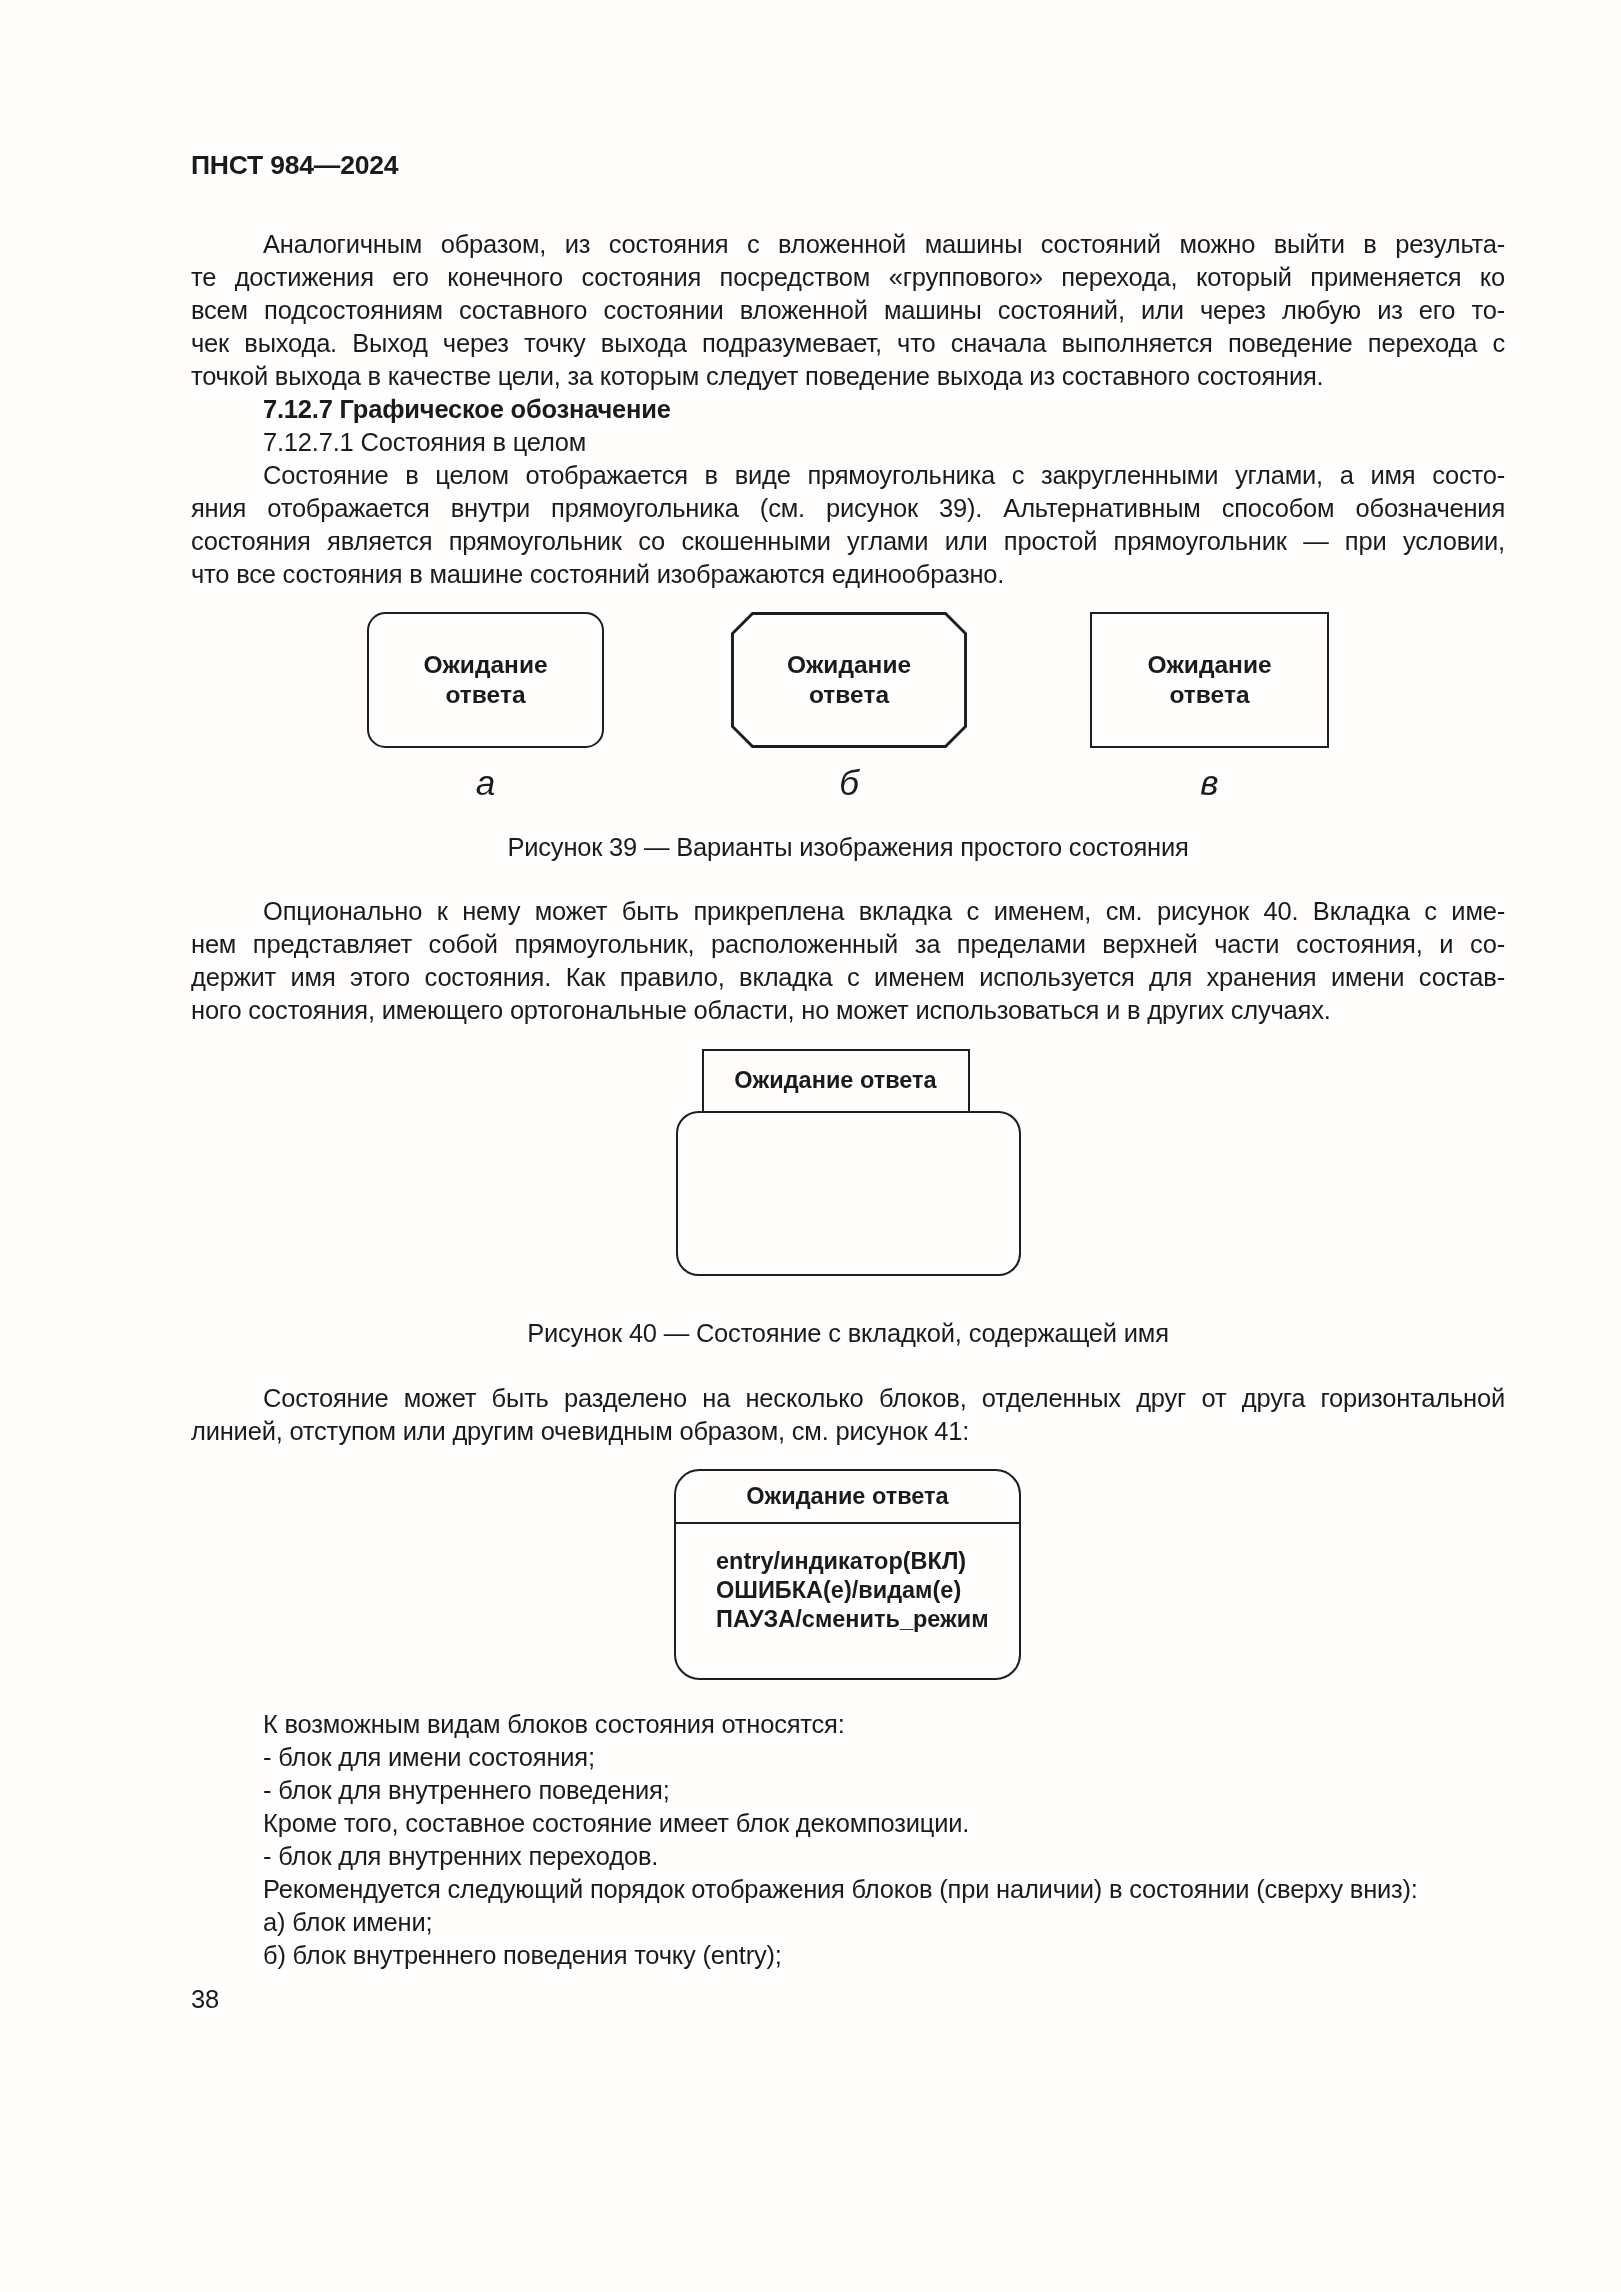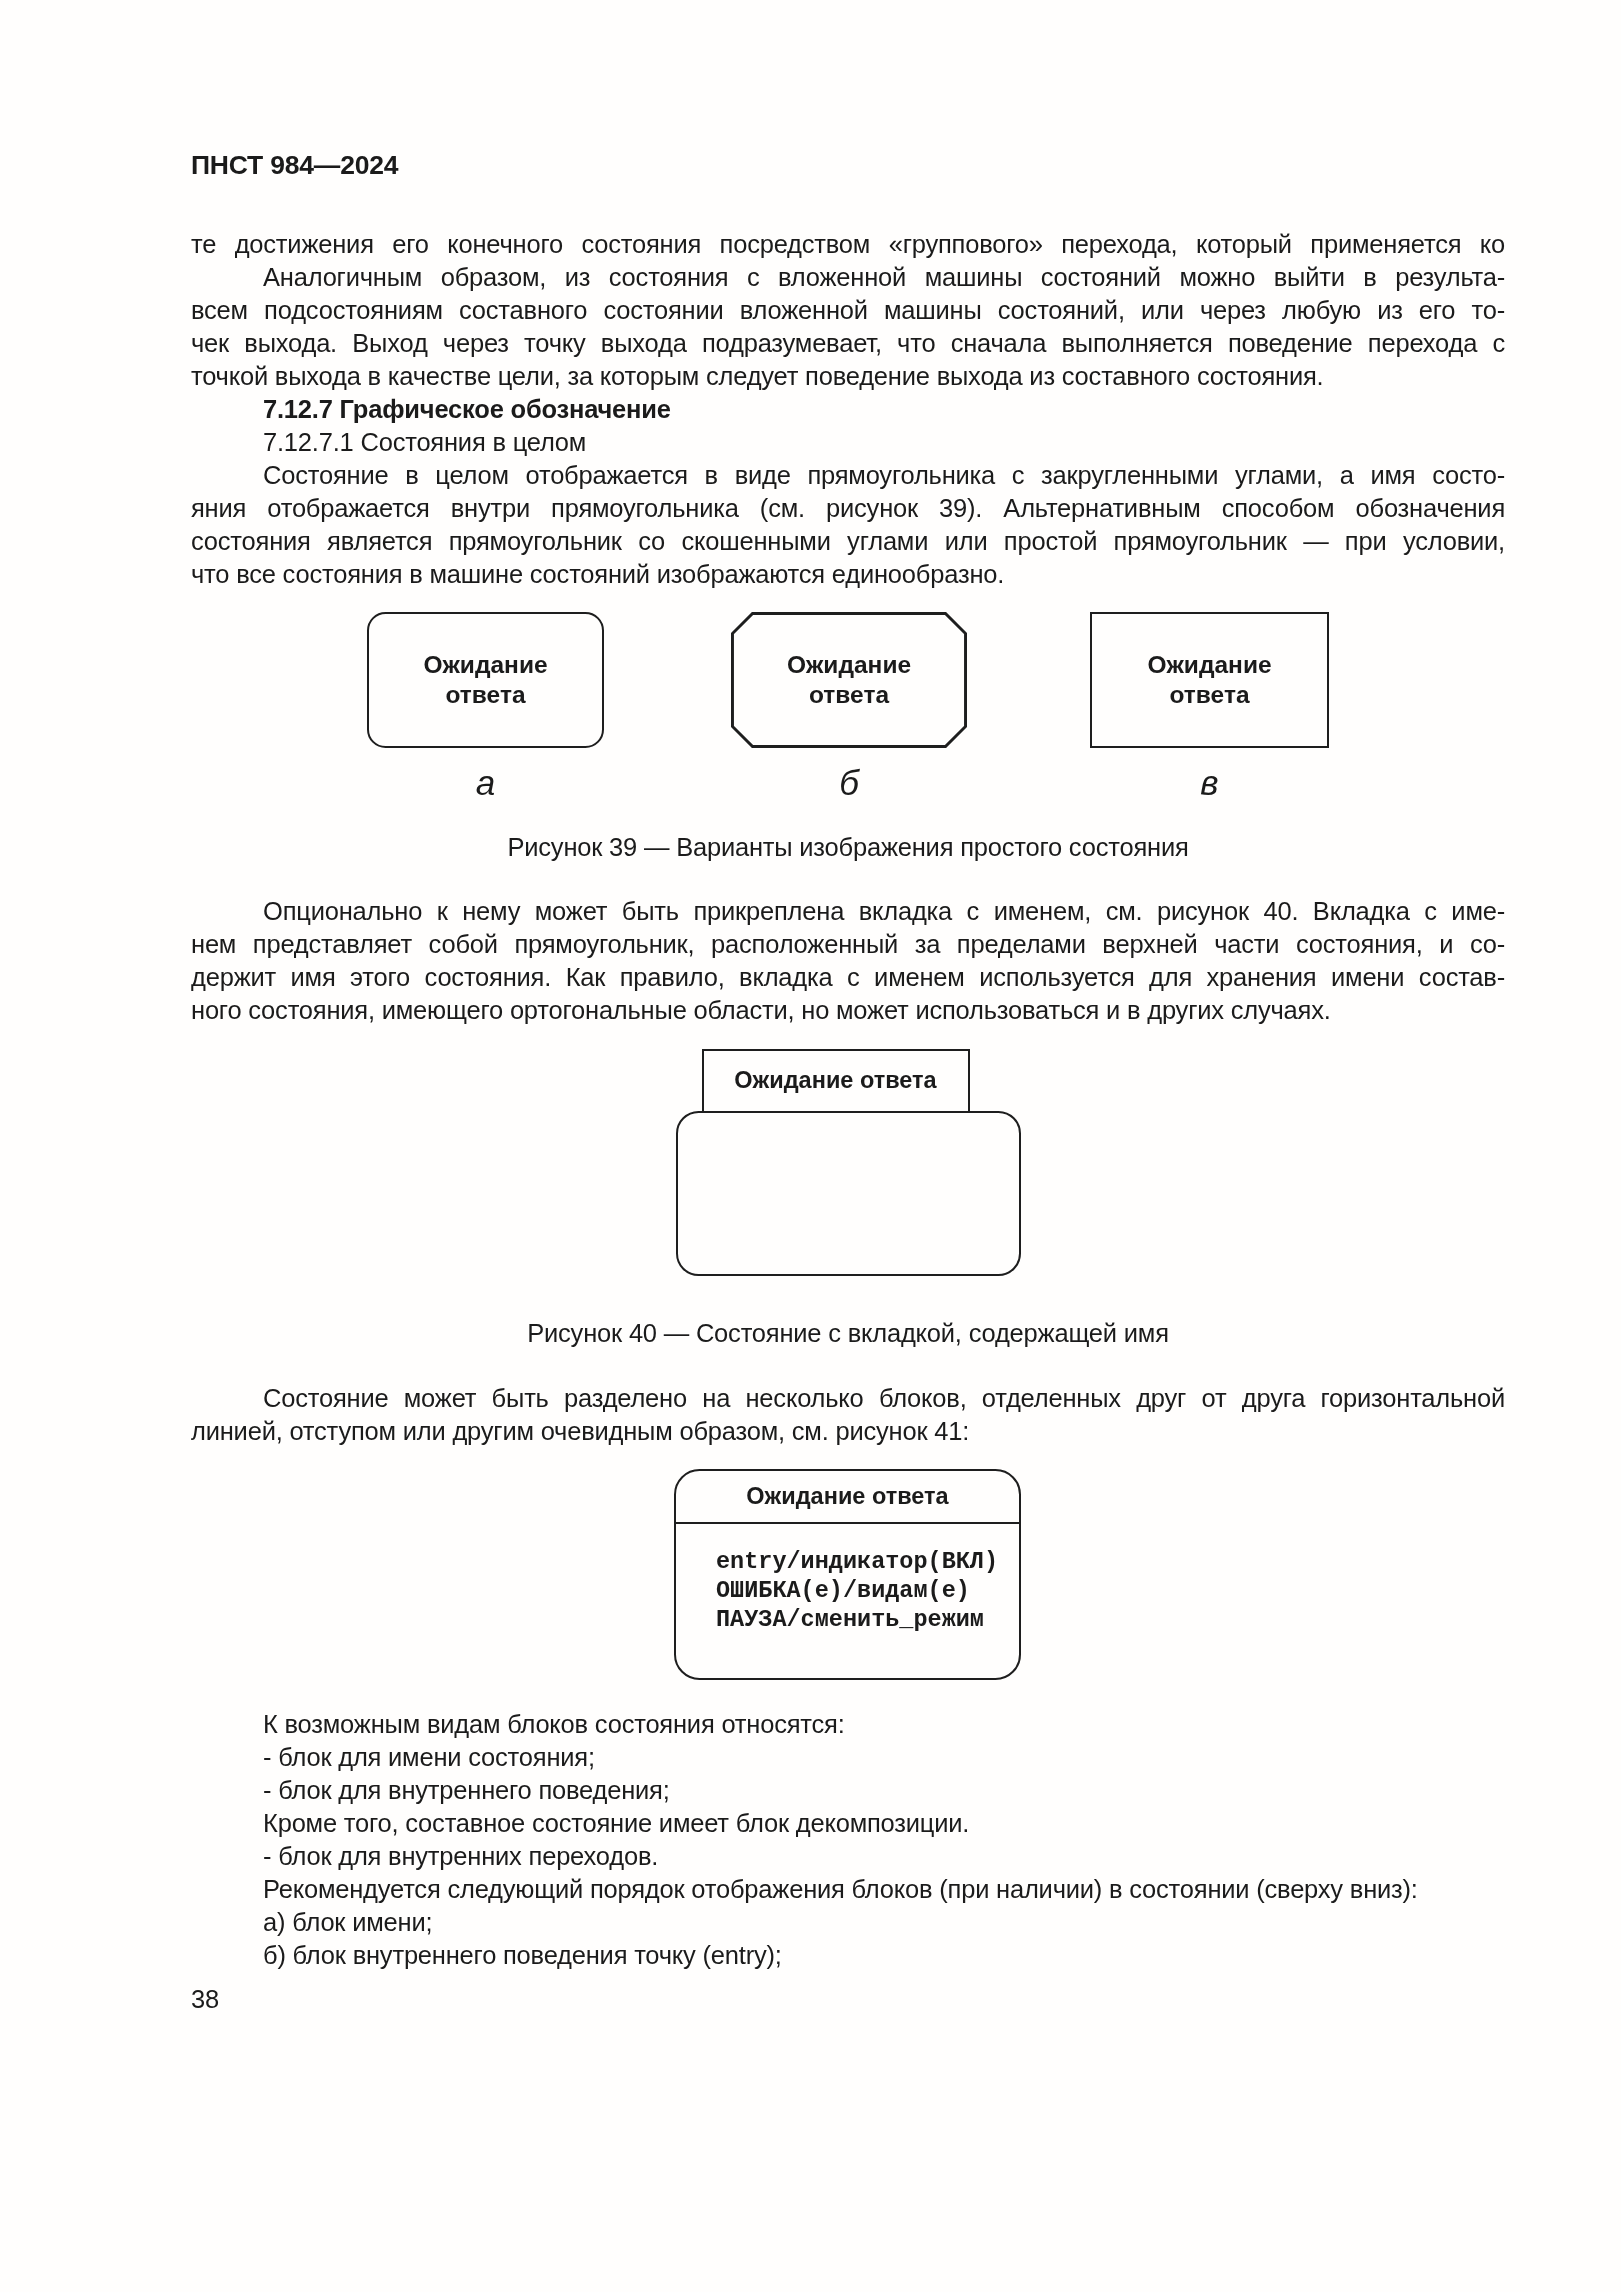--- a/index.html
+++ b/index.html
@@ -74,39 +74,39 @@
     background: #fffefd; border: 2.9px solid #1e1e1e; border-radius: 22.5px;
   }
 
   
   .fig41 { width: 347px; height: 211px; margin: 20.6px 0 0 483px;
            border: 2.9px solid #1e1e1e; border-radius: 25.5px; overflow: hidden; background: #fffefd; }
   .fig41-head {
     height: 53px; border-bottom: 2.9px solid #1e1e1e;
     text-align: center; font-weight: 700; font-size: 23.5px; line-height: 51px; letter-spacing: 0;
   }
-  .fig41-body { padding: 23.5px 7.8px 0 40px; font-family: Liberation Mono, monospace; }
+  .fig41-body { padding: 23.5px 7.8px 0 40px; }
   .fig41-body .tline {
     font-weight: 700; font-size: 23.5px; line-height: 29px; letter-spacing: 0;
     white-space: nowrap; text-align: left;
   }
 
   
   .page-number { margin-top: 10.8px; }
 </style>
 </head>
 <body>
 
 <div class="page">
 
   <div class="doc-header">ПНСТ 984—2024</div>
 
   <div class="para para1">
+      <div class="tline first">Аналогичным образом, из состояния с вложенной машины состояний можно выйти в результа-</div>
       <div class="tline">те достижения его конечного состояния посредством «группового» перехода, который применяется ко</div>
-      <div class="tline first">Аналогичным образом, из состояния с вложенной машины состояний можно выйти в результа-</div>
       <div class="tline">всем подсостояниям составного состоянии вложенной машины состояний, или через любую из его то-</div>
       <div class="tline">чек выхода. Выход через точку выхода подразумевает, что сначала выполняется поведение перехода с</div>
       <div class="tline last">точкой выхода в качестве цели, за которым следует поведение выхода из составного состояния.</div>
     </div>
 
   <div class="heading-bold">7.12.7 Графическое обозначение</div>
   <div class="heading-plain">7.12.7.1 Состояния в целом</div>
 
   <div class="para para2">
       <div class="tline first">Состояние в целом отображается в виде прямоугольника с закругленными углами, а имя состо-</div>

